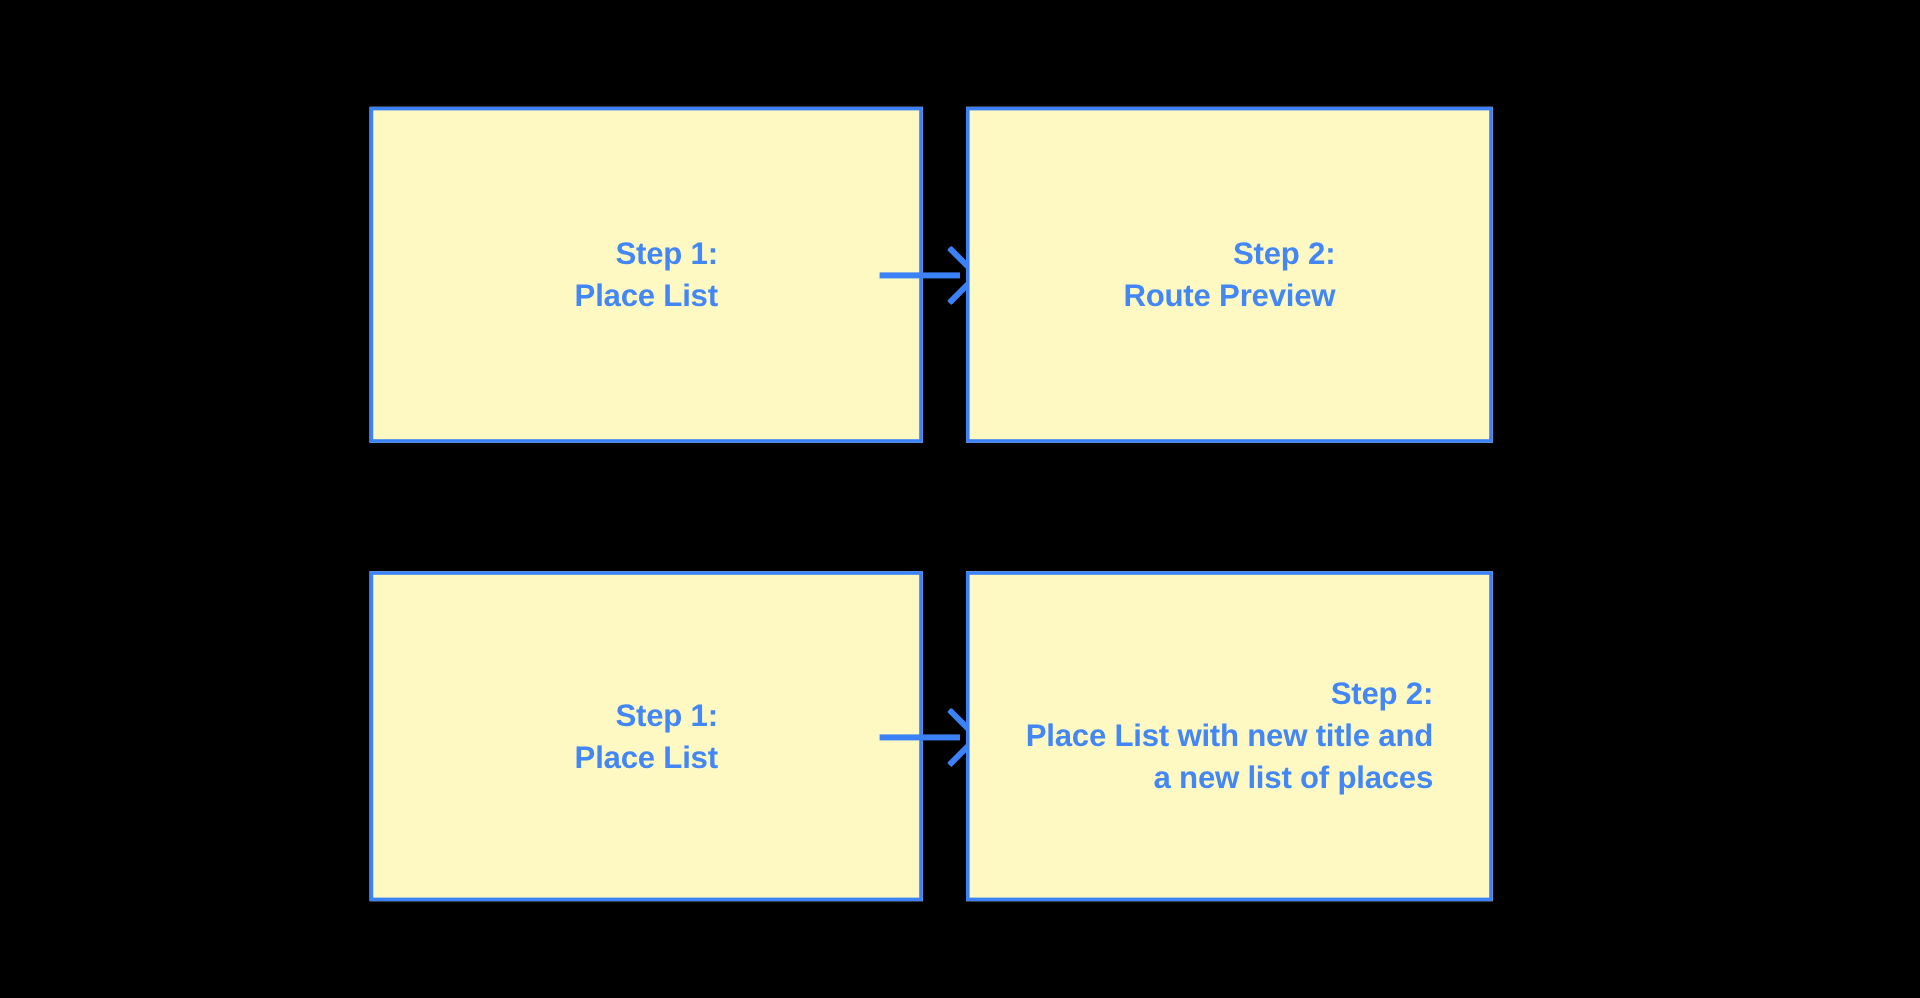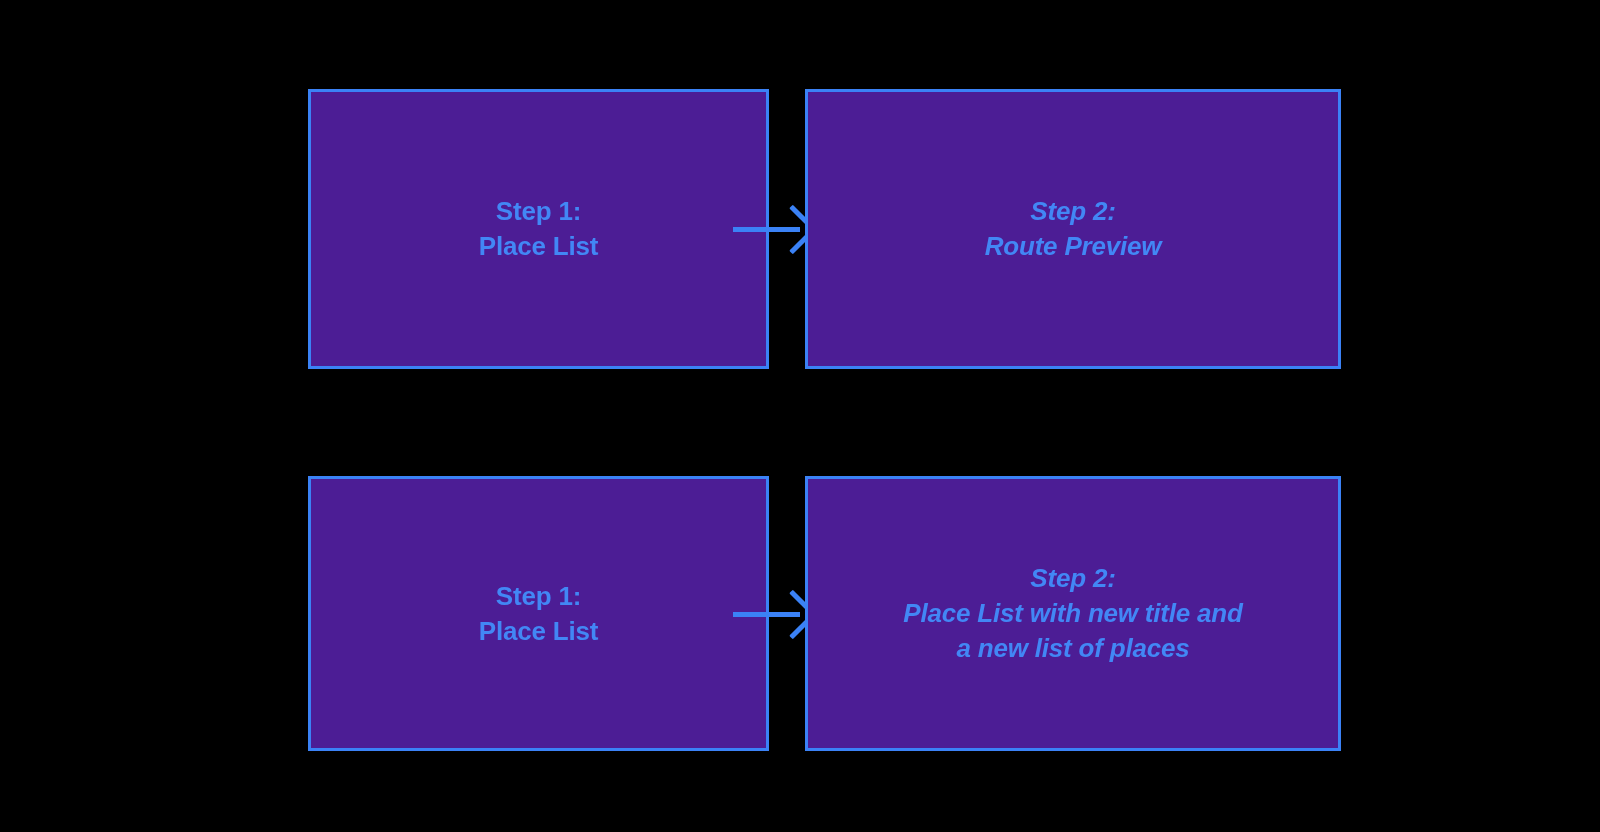--- a/index.html
+++ b/index.html
@@ -25,31 +25,31 @@
     left: 0;
     width: 1600px;
   }
   #row-1 { top: 89px;  height: 280px; }
   #row-2 { top: 476px; height: 275px; }
 
   .step-box {
     position: absolute;
     box-sizing: border-box;
     border: 3px solid #3b82f6;
-    background: #4c1d95;
+    background: #fef9c3;
     display: flex;
     align-items: center;
     justify-content: center;
-    text-align: center;
+    text-align: right;
   }
   #row-1 .step-box { top: 0; height: 280px; }
   #row-2 .step-box { top: 0; height: 275px; }
 
   .box-left  { left: 308px; width: 461px; }
-  .box-right { left: 805px; width: 536px; font-style: italic; }
+  .box-right { left: 805px; width: 439px; }
 
   .step-label {
     color: #4287f5;
     font-family: "Liberation Sans", sans-serif;
     font-weight: bold;
     font-size: 26px;
     line-height: 35px;
     letter-spacing: -0.2px;
     white-space: pre-line;
     padding: 0 8px;

